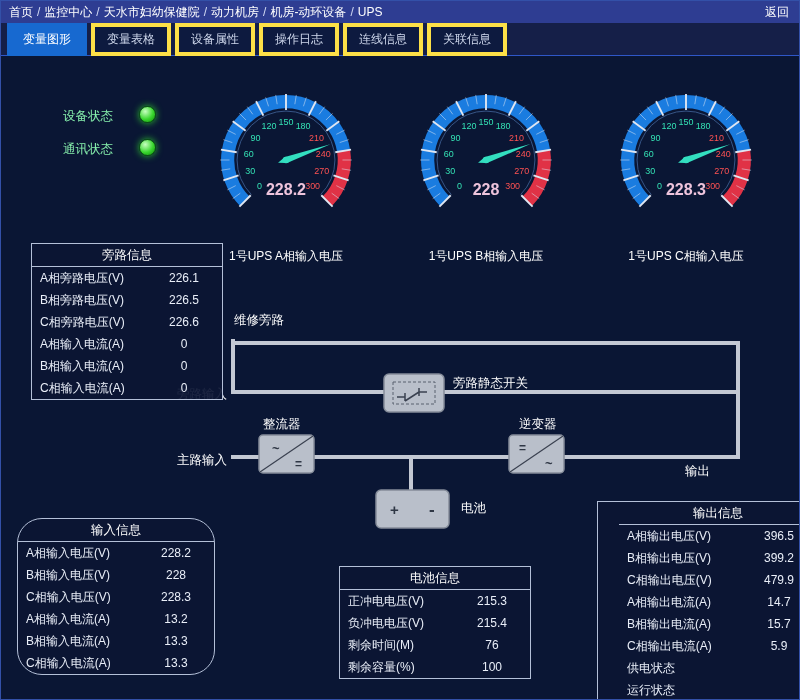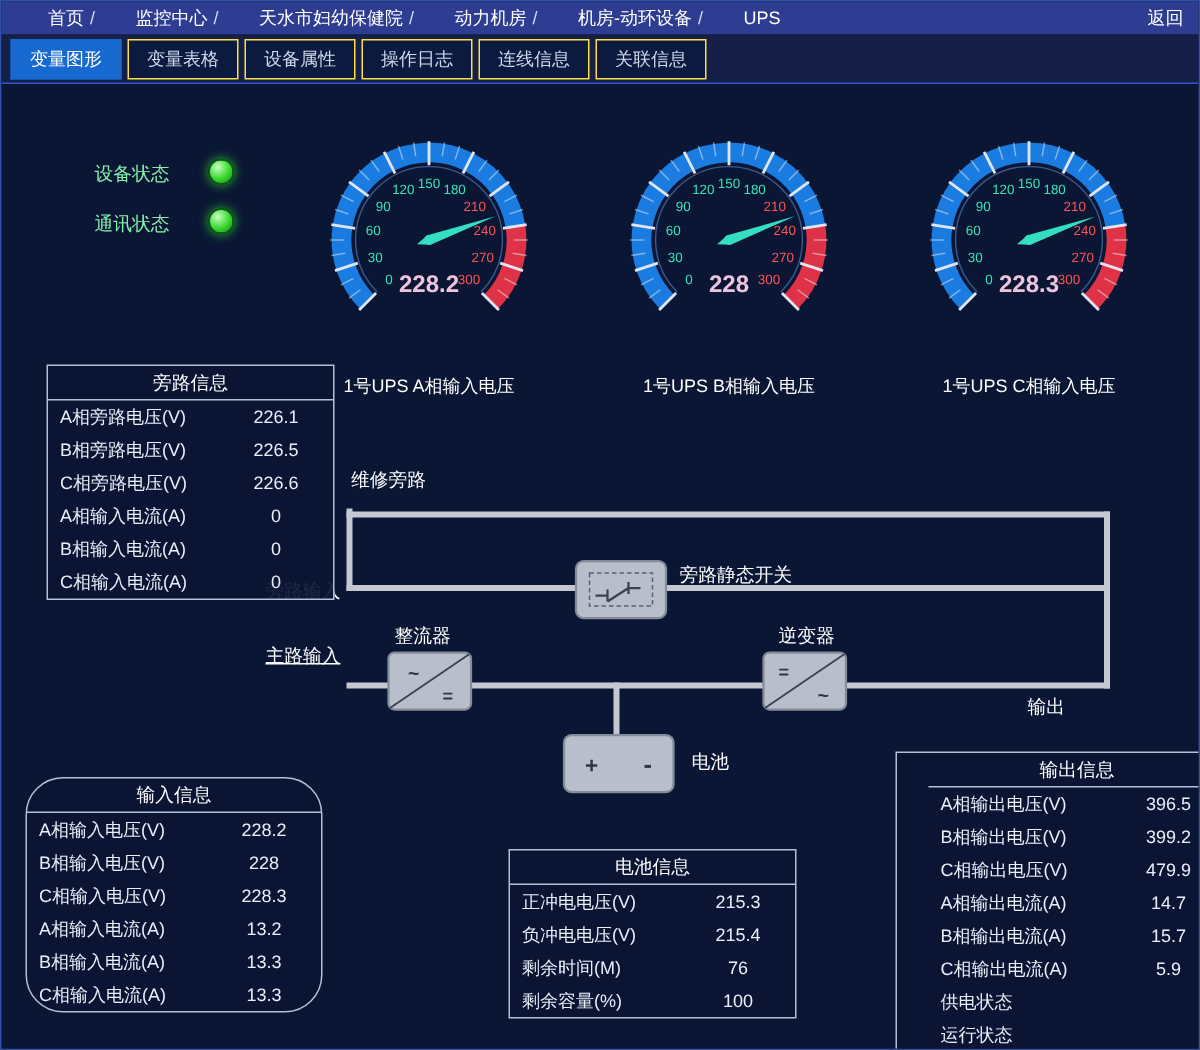--- a/index.html
+++ b/index.html
@@ -3,27 +3,27 @@
 <meta charset="utf-8">
 <style>
   html,body{margin:0;padding:0;background:#05080f;}
   .window{position:relative;width:800px;height:700px;box-sizing:border-box;
     background:#0a1634;border:1px solid #3350a8;overflow:hidden;
     font-family:"Liberation Sans",sans-serif;color:#e9eef8;}
   
   .topbar{height:22px;background:#2e3d92;display:flex;align-items:center;
     padding:0 8px;font-size:12px;color:#fff;}
   .crumbs{flex:1;display:flex;align-items:center;}
-  .crumb{cursor:pointer;white-space:nowrap;margin-left:23px;}
+  .crumb{cursor:pointer;white-space:nowrap;}
   .sep{margin:0 4px;color:#d3dbf5;}
   .back{cursor:pointer;color:#fff;padding:0 2px;}
   
   .tabs{height:32px;background:#151f48;display:flex;align-items:center;gap:4px;
     padding:0 6px;border-bottom:1px solid #2f57c8;}
-  .tab{font-size:12px;padding:4px 12px;background:#0d1a3f;border:1px solid #fde047;
+  .tab{font-size:12px;padding:4px 12px;background:#0d1a3f;border:4px solid #fde047;
     color:#cfd8ec;cursor:pointer;white-space:nowrap;text-align:center;}
   .tab.active{background:#1769d0;border-color:#1769d0;color:#fff;}
   
   .stage{position:relative;width:798px;height:644px;background:#0a1634;}
   .statuslbl{position:absolute;font-size:12.5px;color:#86efac;white-space:nowrap;}
   .led{position:absolute;width:15px;height:15px;border-radius:50%;
     background:radial-gradient(circle at 35% 30%,#c6ffc0,#39d62e 55%,#0f8a0c);
     box-shadow:0 0 7px #2ec32e;border:1px solid #0a5c10;}
   .gauge{position:absolute;width:160px;text-align:center;}
   .gauge text{font-family:"Liberation Sans",sans-serif;}
@@ -106,21 +106,21 @@
         <text x="389" y="459" font-size="15" fill="#2f3745" font-weight="bold">+</text>
         <text x="428" y="459" font-size="17" fill="#2f3745" font-weight="bold">-</text>
       </g>
     </svg>
 
     <span class="dlbl" style="left:233px;top:256px;">维修旁路</span>
     <span class="dlbl" style="left:452px;top:319px;">旁路静态开关</span>
     <span class="dlbl" style="left:176px;top:330px;">旁路输入</span>
     <span class="dlbl" style="left:262px;top:360px;">整流器</span>
     <span class="dlbl" style="left:518px;top:360px;">逆变器</span>
-    <span class="dlbl" style="left:176px;top:373px;text-decoration:underline;">主路输入</span>
+    <span class="dlbl" style="left:176px;top:396px;">主路输入</span>
     <span class="dlbl" style="left:684px;top:407px;">输出</span>
     <span class="dlbl" style="left:460px;top:444px;">电池</span>
 
     <span class="statuslbl" style="left:62px;top:52px;">设备状态</span>
     <div class="led" style="left:138px;top:50px;"></div>
     <span class="statuslbl" style="left:62px;top:85px;">通讯状态</span>
     <div class="led" style="left:138px;top:83px;"></div>
 
     <div>
         <div class="gauge" style="left: 205px; top: 24px;"><svg viewBox="0 0 170 170" width="160" height="160">

